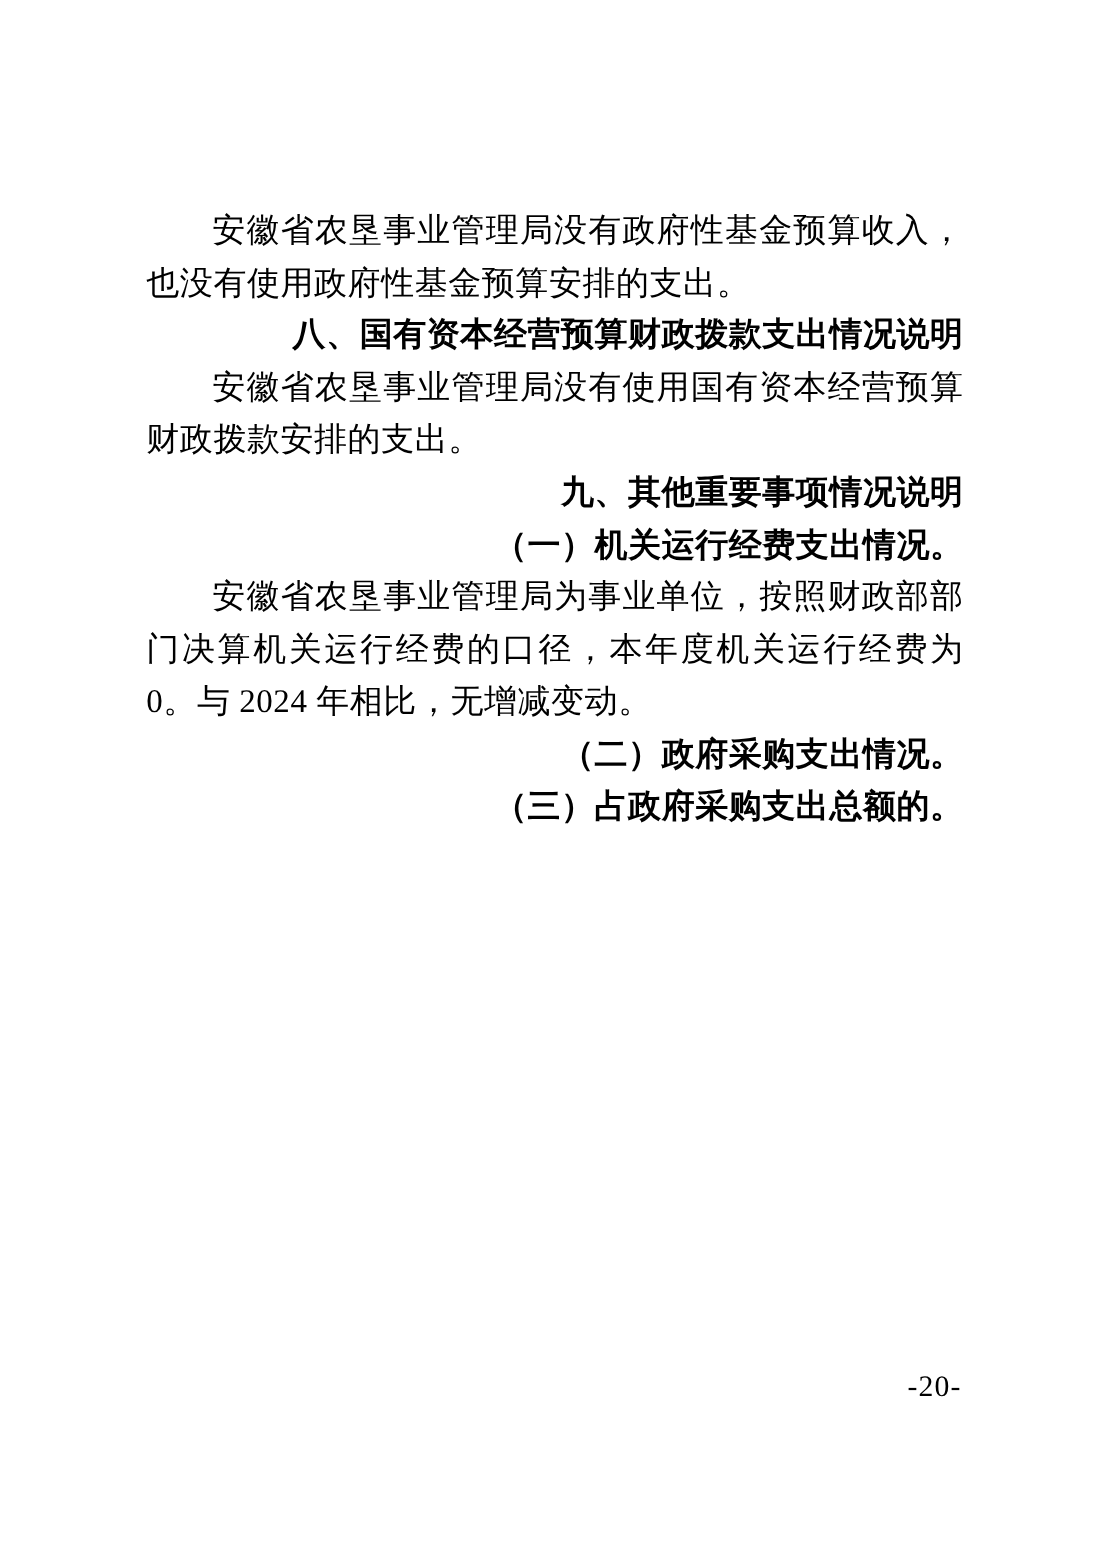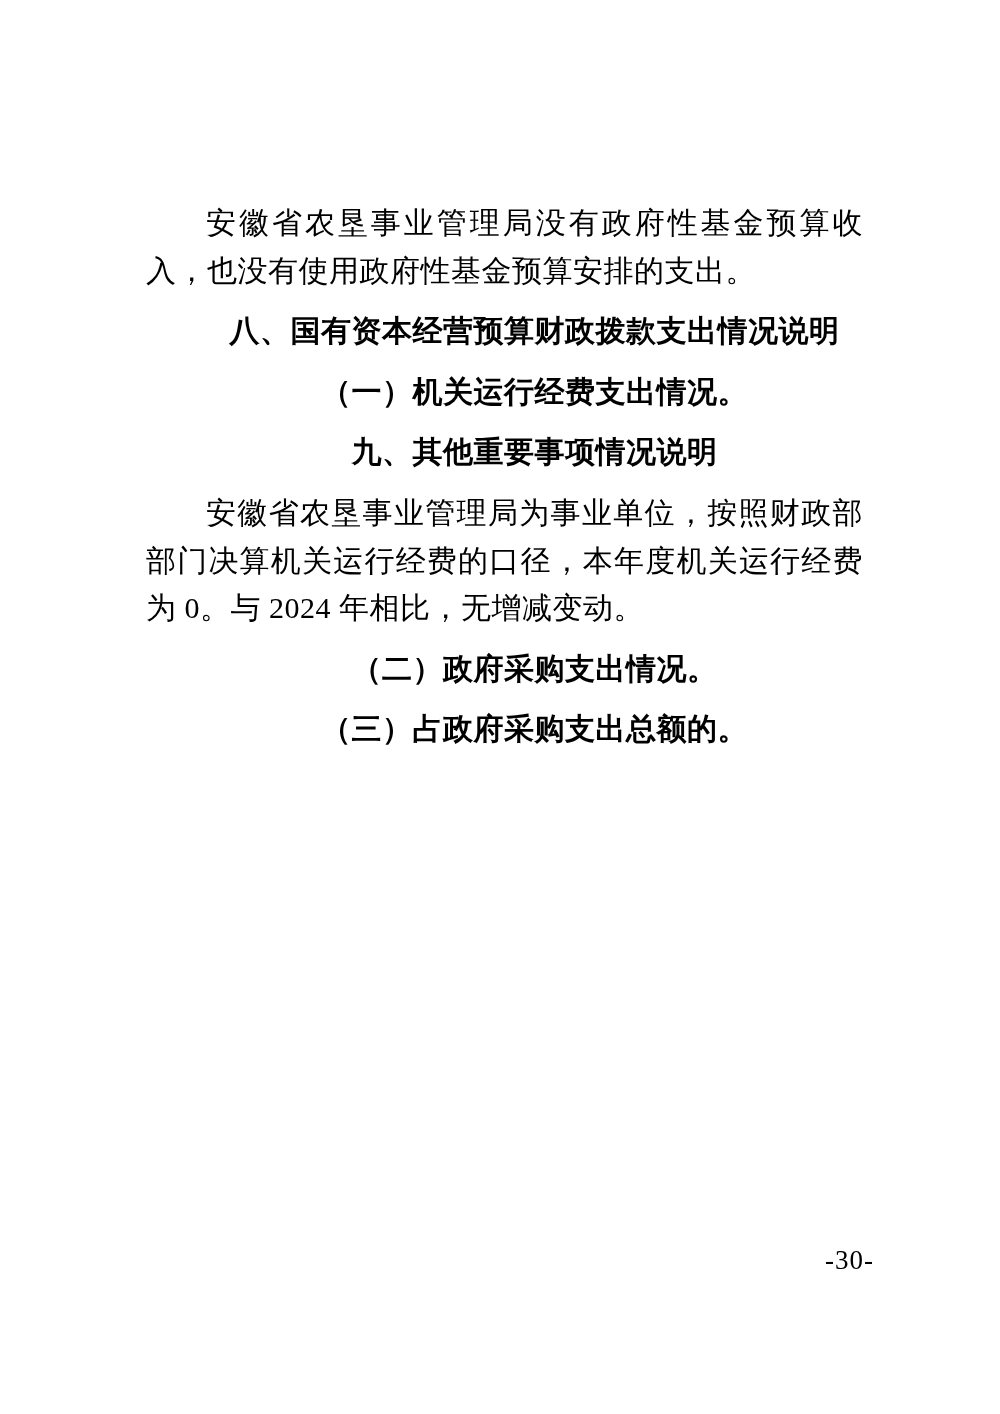--- a/index.html
+++ b/index.html
@@ -16,53 +16,54 @@
     font-family: "Liberation Serif", "DejaVu Serif", serif;
     overflow: hidden;
   }
   .content {
     position: absolute;
     left: 133px;
     top: 186px;
     width: 743px;
   }
   .content p {
-    margin: 13px;
+    margin: 0;
     padding: 0;
     font-size: 30px;
     line-height: 47.6px;
     text-align: justify;
     text-justify: inter-character;
     text-indent: 2em;
     letter-spacing: 0.5px;
     word-break: break-all;
   }
   .content p.heading {
     font-family: "Liberation Sans", "DejaVu Sans", sans-serif;
     font-weight: bold;
-    text-align: center;
+    text-align: right;
     letter-spacing: 0.5px;
   }
   .page-number {
     position: absolute;
     top: 1244px;
     right: 126px;
     font-size: 27px;
     line-height: 32px;
     font-family: "Liberation Serif", "DejaVu Serif", serif;
     letter-spacing: 1px;
   }
 </style>
 </head>
 <body>
 
 <div class="page">
   <div class="content" id="paragraph-container">
       <p class="body">安徽省农垦事业管理局没有政府性基金预算收入，也没有使用政府性基金预算安排的支出。</p>
       <p class="heading">八、国有资本经营预算财政拨款支出情况说明</p>
+      <p class="body">安徽省农垦事业管理局没有使用国有资本经营预算财政拨款安排的支出。</p>
+      <p class="heading">九、其他重要事项情况说明</p>
       <p class="heading">（一）机关运行经费支出情况。</p>
-      <p class="heading">九、其他重要事项情况说明</p>
       <p class="body">安徽省农垦事业管理局为事业单位，按照财政部部门决算机关运行经费的口径，本年度机关运行经费为 0。与 2024 年相比，无增减变动。</p>
       <p class="heading">（二）政府采购支出情况。</p>
       <p class="heading">（三）占政府采购支出总额的。</p>
     </div>
-  <div class="page-number">-30-</div>
+  <div class="page-number">-20-</div>
 </div>
 
 </body></html>

